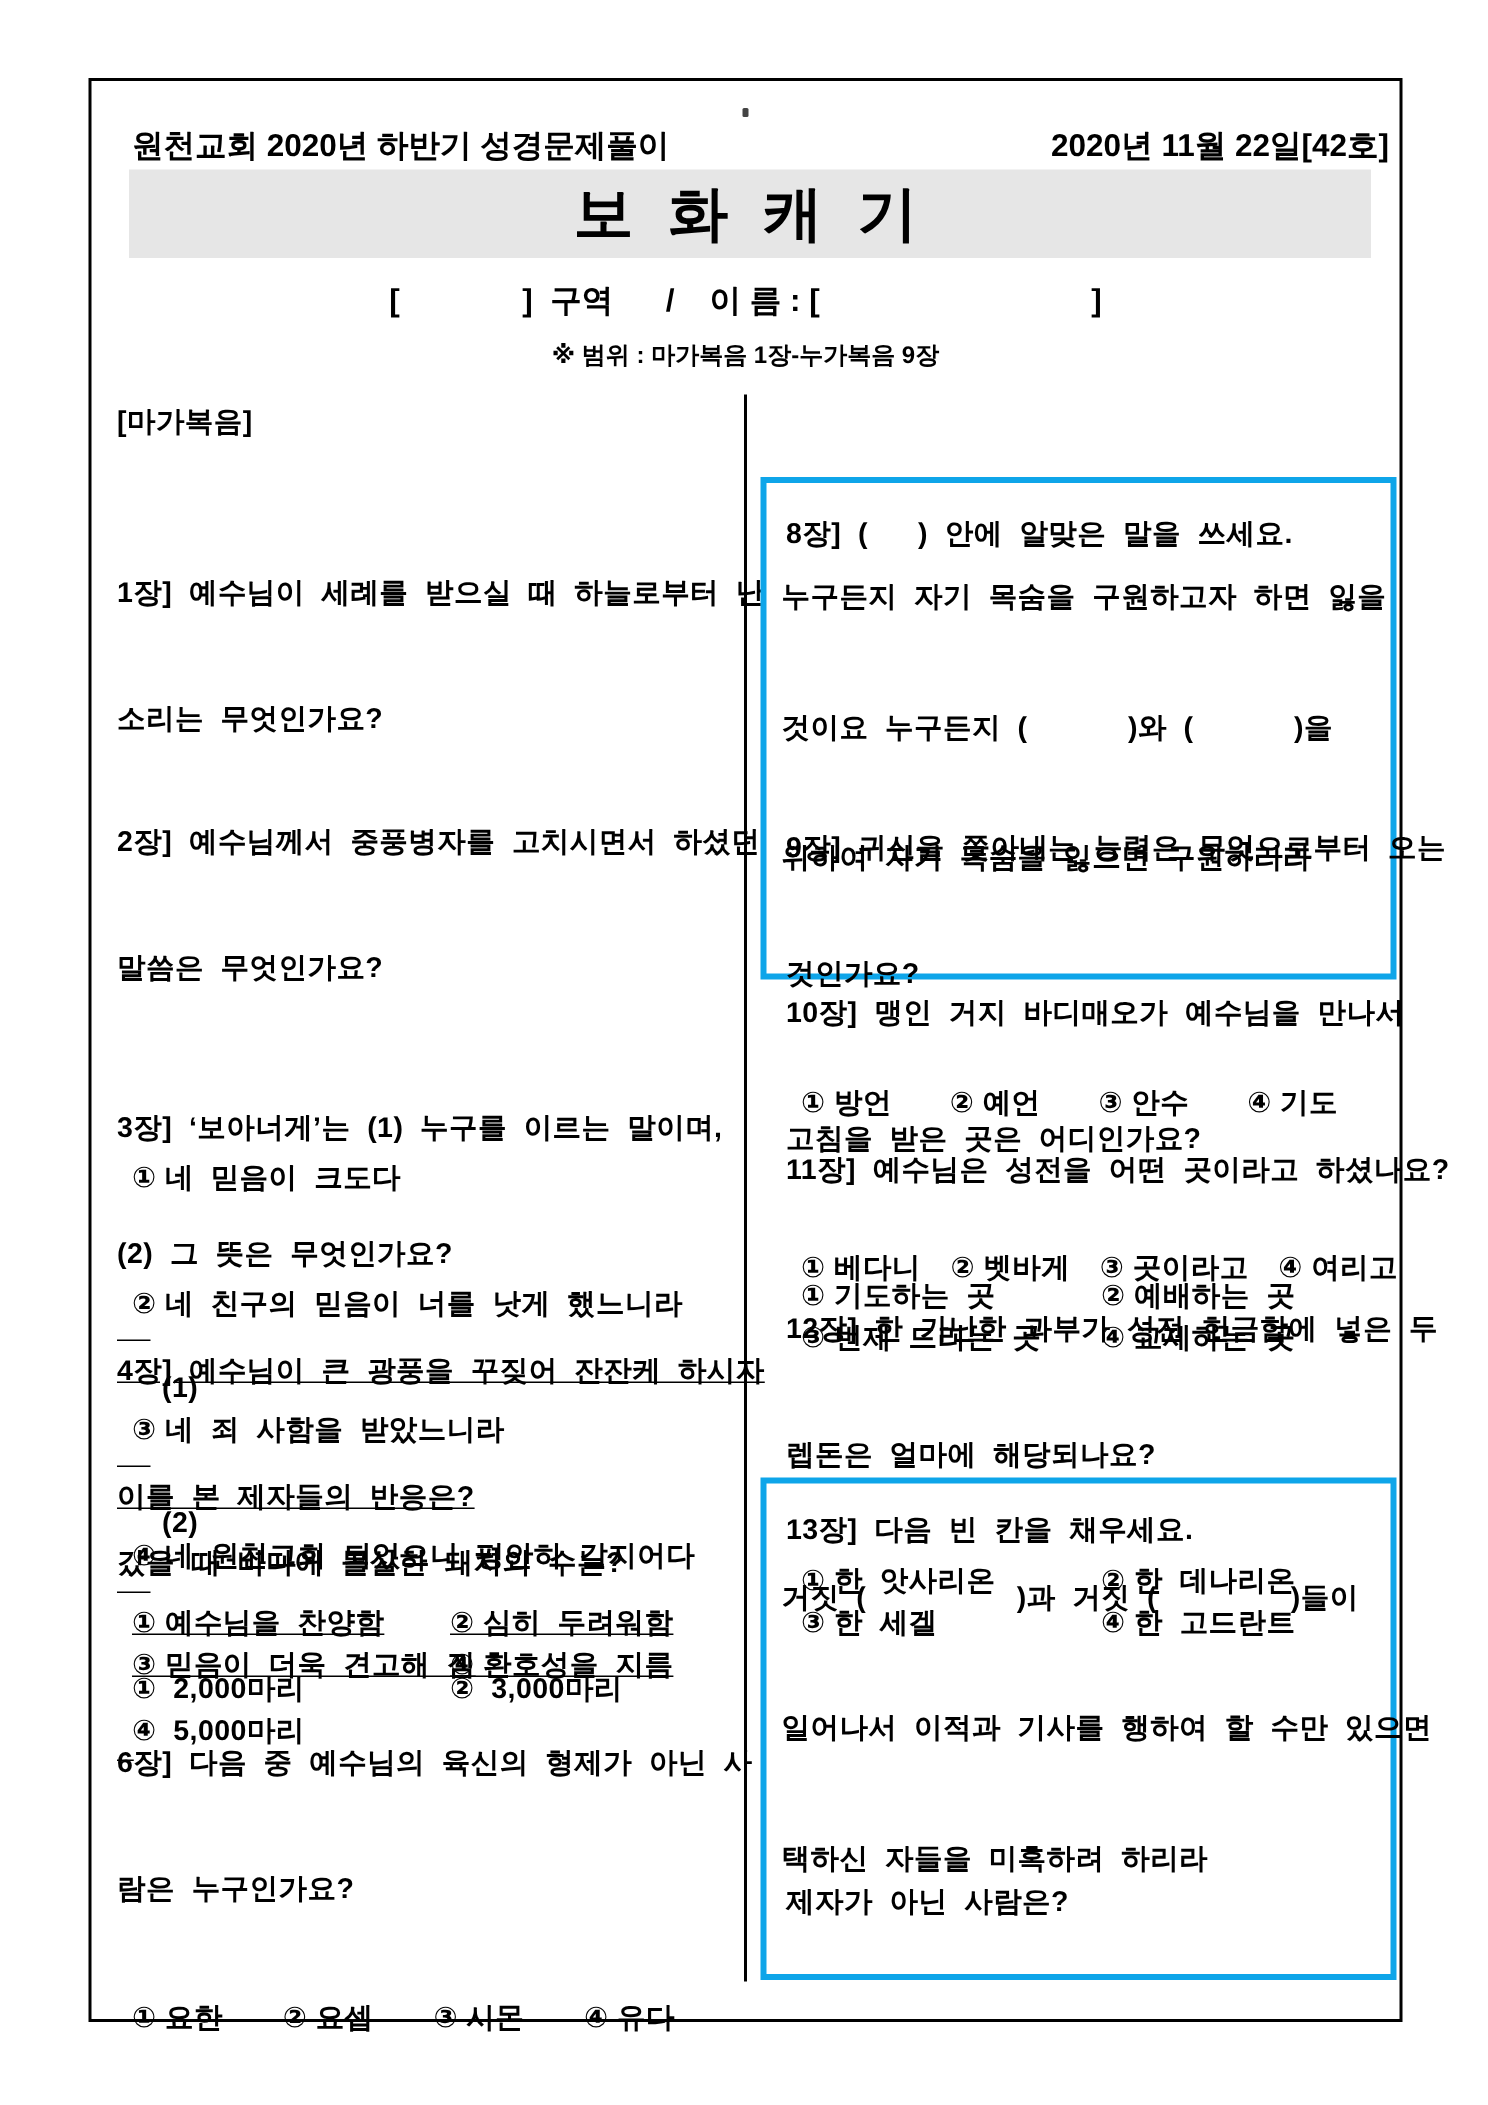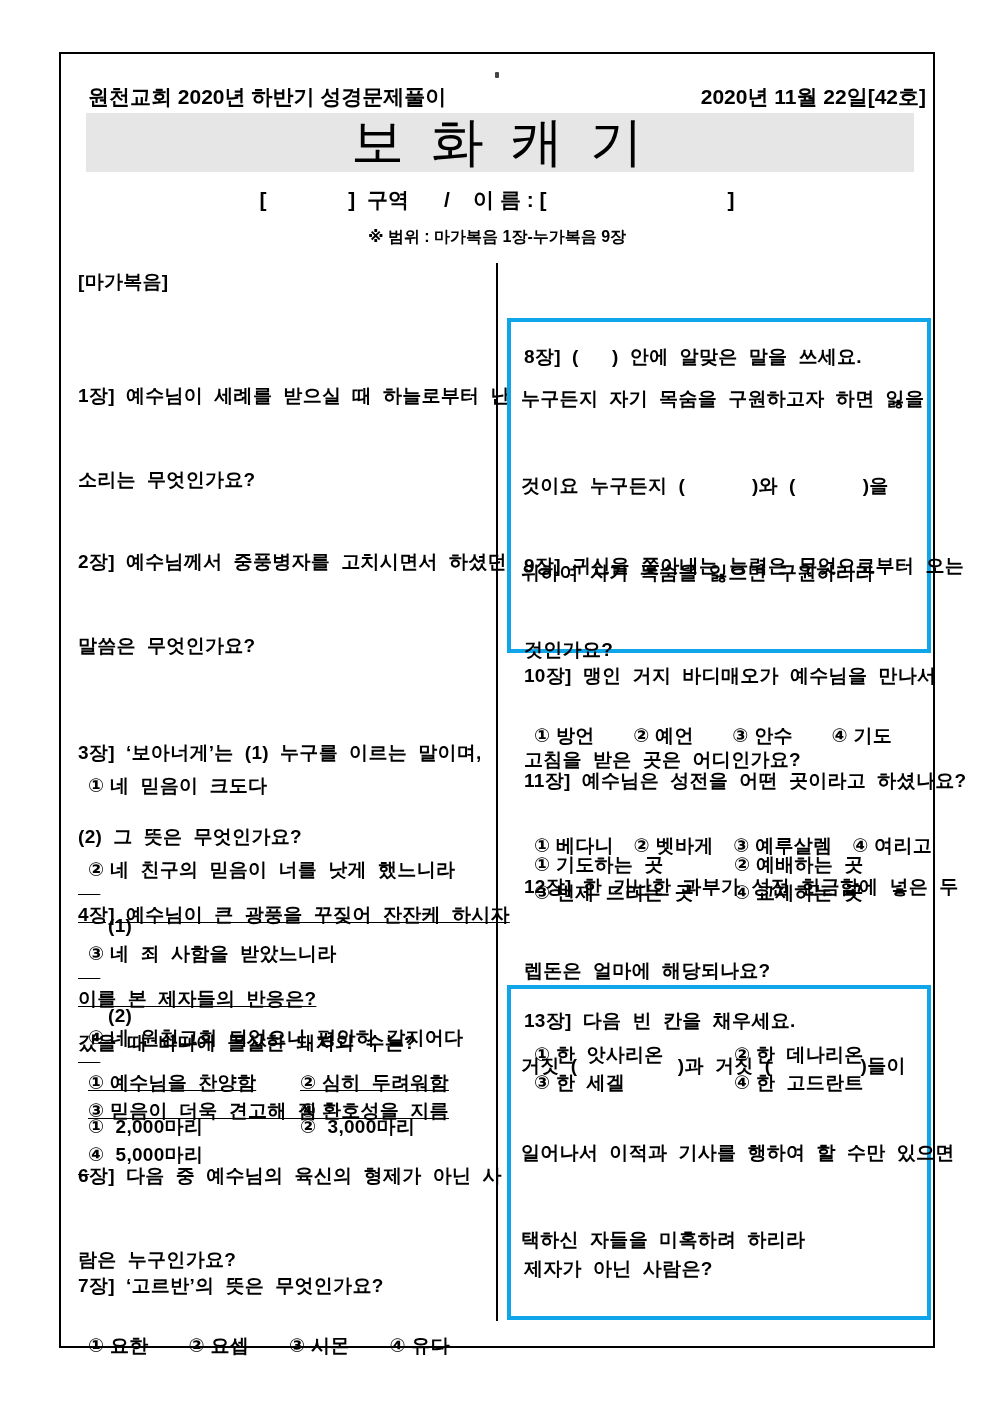--- a/index.html
+++ b/index.html
@@ -4,21 +4,21 @@
 <style>
   html,body { margin:0; padding:0; background:#ffffff; }
   body { width:992px; height:1403px; font-family:"Liberation Sans","DejaVu Sans",sans-serif; color:#000; }
   .page { position:relative; width:992px; height:1403px; background:#fff; overflow:hidden;padding-left:16px; }
   .frame { position:absolute; left:59px; top:52px; width:876px; height:1296px; border:2px solid #000; box-sizing:border-box; }
   .stray-dot { position:absolute; left:495px; top:72px; width:4px; height:6px; background:#444; border-radius:1px; }
   .hdr { position:absolute; top:83px; font-size:21px; font-weight:bold; white-space:pre; }
   .hdr-left { left:88px; }
   .hdr-right { right:82px; }
   .title-bar { position:absolute; left:86px; top:113px; width:828px; height:59px; background:#e6e6e6; display:flex; align-items:center; justify-content:center; }
-  .title-text { font-size:53px; font-weight:normal; letter-spacing:6px; white-space:pre; }
+  .title-text { font-size:40px; font-weight:bold; letter-spacing:6px; white-space:pre; }
   .participant { position:absolute; left:59px; top:186px; width:876px; text-align:center; font-size:21px; font-weight:bold; white-space:pre; }
   .range { position:absolute; left:59px; top:227px; width:876px; text-align:center; font-size:16px; font-weight:bold; white-space:pre; }
   .divider { position:absolute; left:496px; top:263px; width:2px; height:1058px; background:#000; }
   .q { position:absolute; font-size:19px; font-weight:bold; line-height:28px; white-space:pre; letter-spacing:0.3px; }
   .opt-stack { margin-left:10px; }
   .opts-grid { display:grid; margin-left:10px; }
   .opts-row { display:flex; justify-content:space-between; margin-left:10px; margin-top:2px; }
   .subs { margin-left:30px; line-height:30px; margin-top:4px; }
   .fill-box { position:absolute; border:4px solid #0ea5e9; box-sizing:content-box; padding:4px 10px; font-size:19px; font-weight:bold; line-height:29px; white-space:pre; letter-spacing:0.3px; }
 </style>
@@ -90,23 +90,20 @@
     <div>6장]  다음  중  예수님의  육신의  형제가  아닌  사</div>
     <div>람은  누구인가요?</div>
     <div class="opts-row" style="width:362px;">
       <div>① 요한</div>
       <div>② 요셉</div>
       <div>③ 시몬</div>
       <div>④ 유다</div>
     </div>
   </div>
 
-  <div class="q" style="left:78px;top:1216px;width:394px;">
-    <div>7장]  ‘고르반’의  뜻은  무엇인가요?</div>
-  </div>
 
   <div class="q" style="left:524px;top:287px;width:412px;">
     <div>8장]  (      )  안에  알맞은  말을  쓰세요.</div>
   </div>
   <div class="fill-box" style="left:507px;top:318px;width:396px;">
     <div>누구든지  자기  목숨을  구원하고자  하면  잃을</div>
     <div>것이요  누구든지  (            )와  (            )을</div>
     <div>위하여  자기  목숨을  잃으면  구원하리라</div>
   </div>
 
@@ -120,21 +117,21 @@
       <div>④ 기도</div>
     </div>
   </div>
 
   <div class="q" style="left:524px;top:606px;width:412px;">
     <div>10장]  맹인  거지  바디매오가  예수님을  만나서</div>
     <div>고침을  받은  곳은  어디인가요?</div>
     <div class="opts-row" style="width:398px;">
       <div>① 베다니</div>
       <div>② 벳바게</div>
-      <div>③ 예루살렘</div>
+      <div>③ 곳이라고</div>
       <div>④ 여리고</div>
     </div>
   </div>
 
   <div class="q" style="left:524px;top:711px;width:412px;">
     <div>11장]  예수님은  성전을  어떤  곳이라고  하셨나요?</div>
     <div class="opts-grid" style="grid-template-columns:200px auto;">
       <div>① 기도하는  곳</div>
       <div>② 예배하는  곳</div>
       <div>③ 번제  드리는  곳</div>

